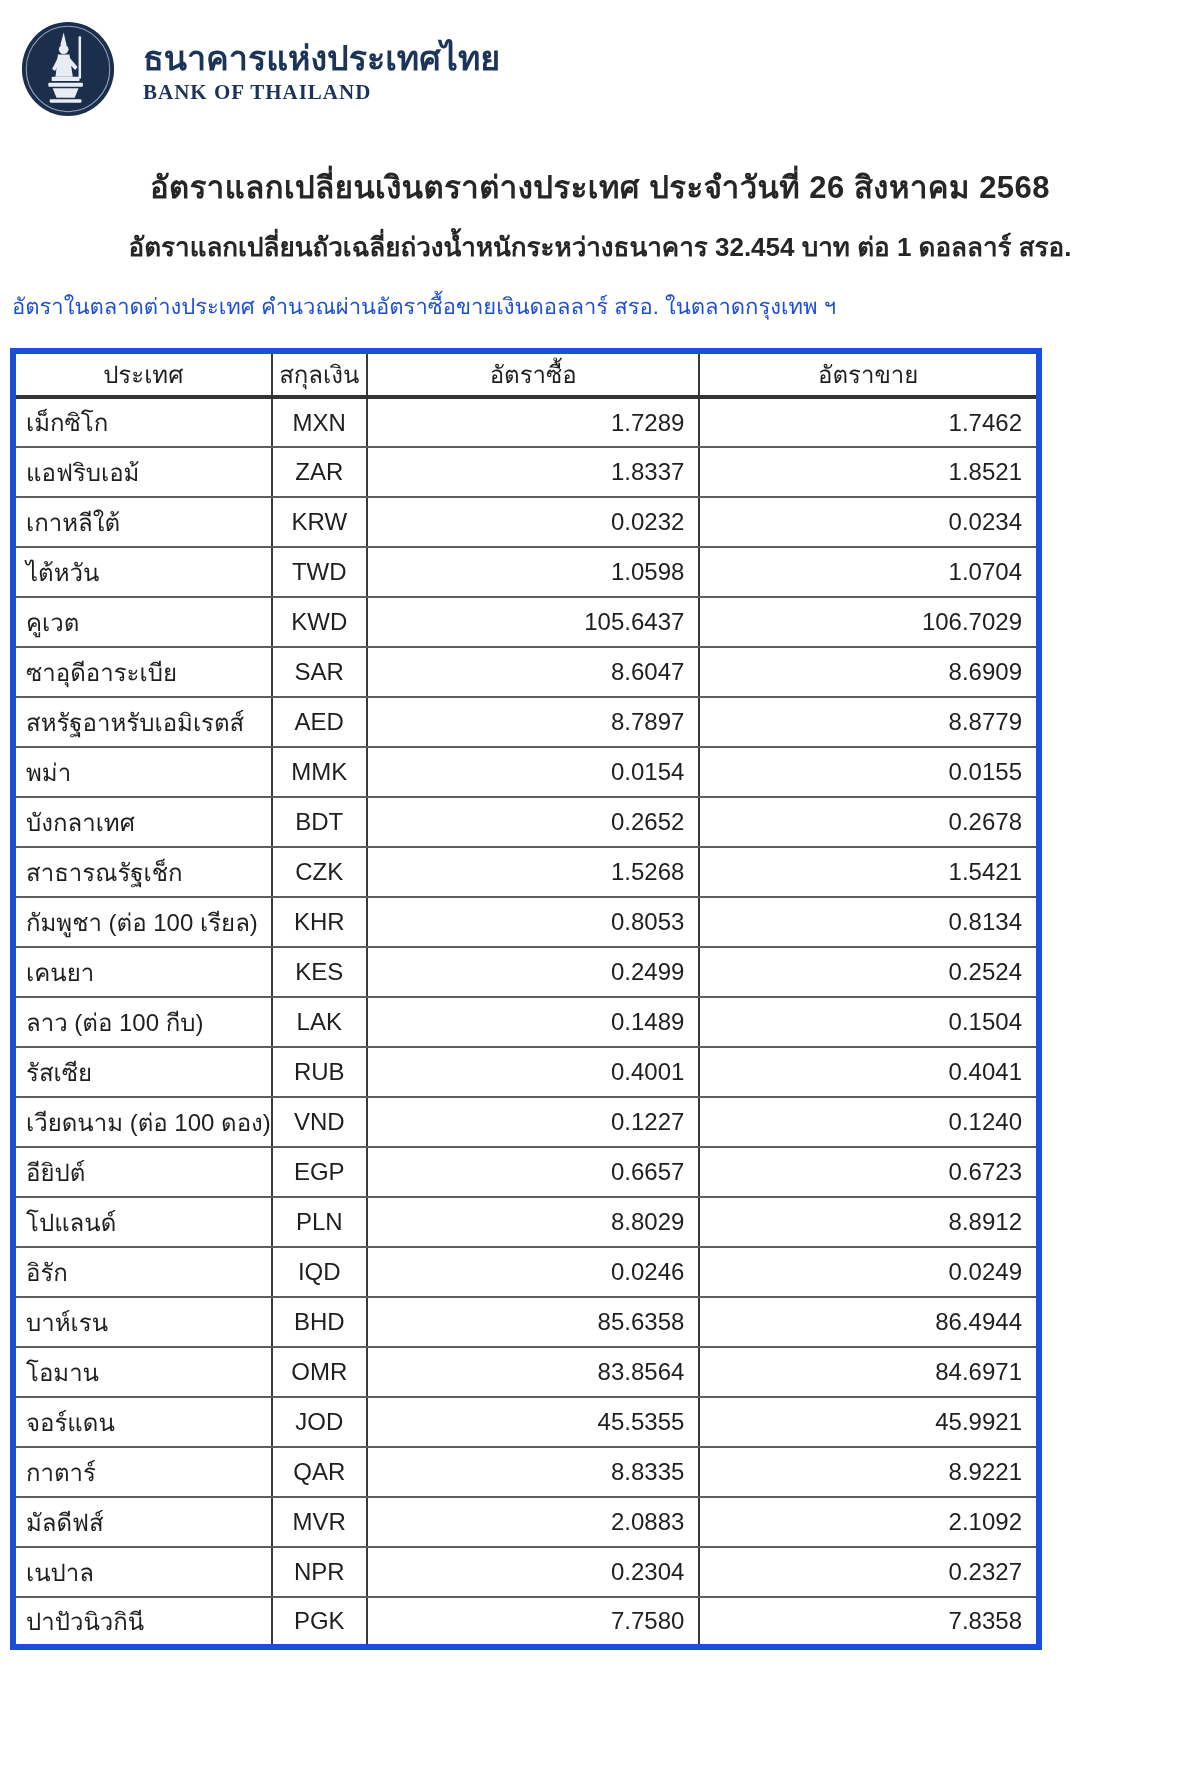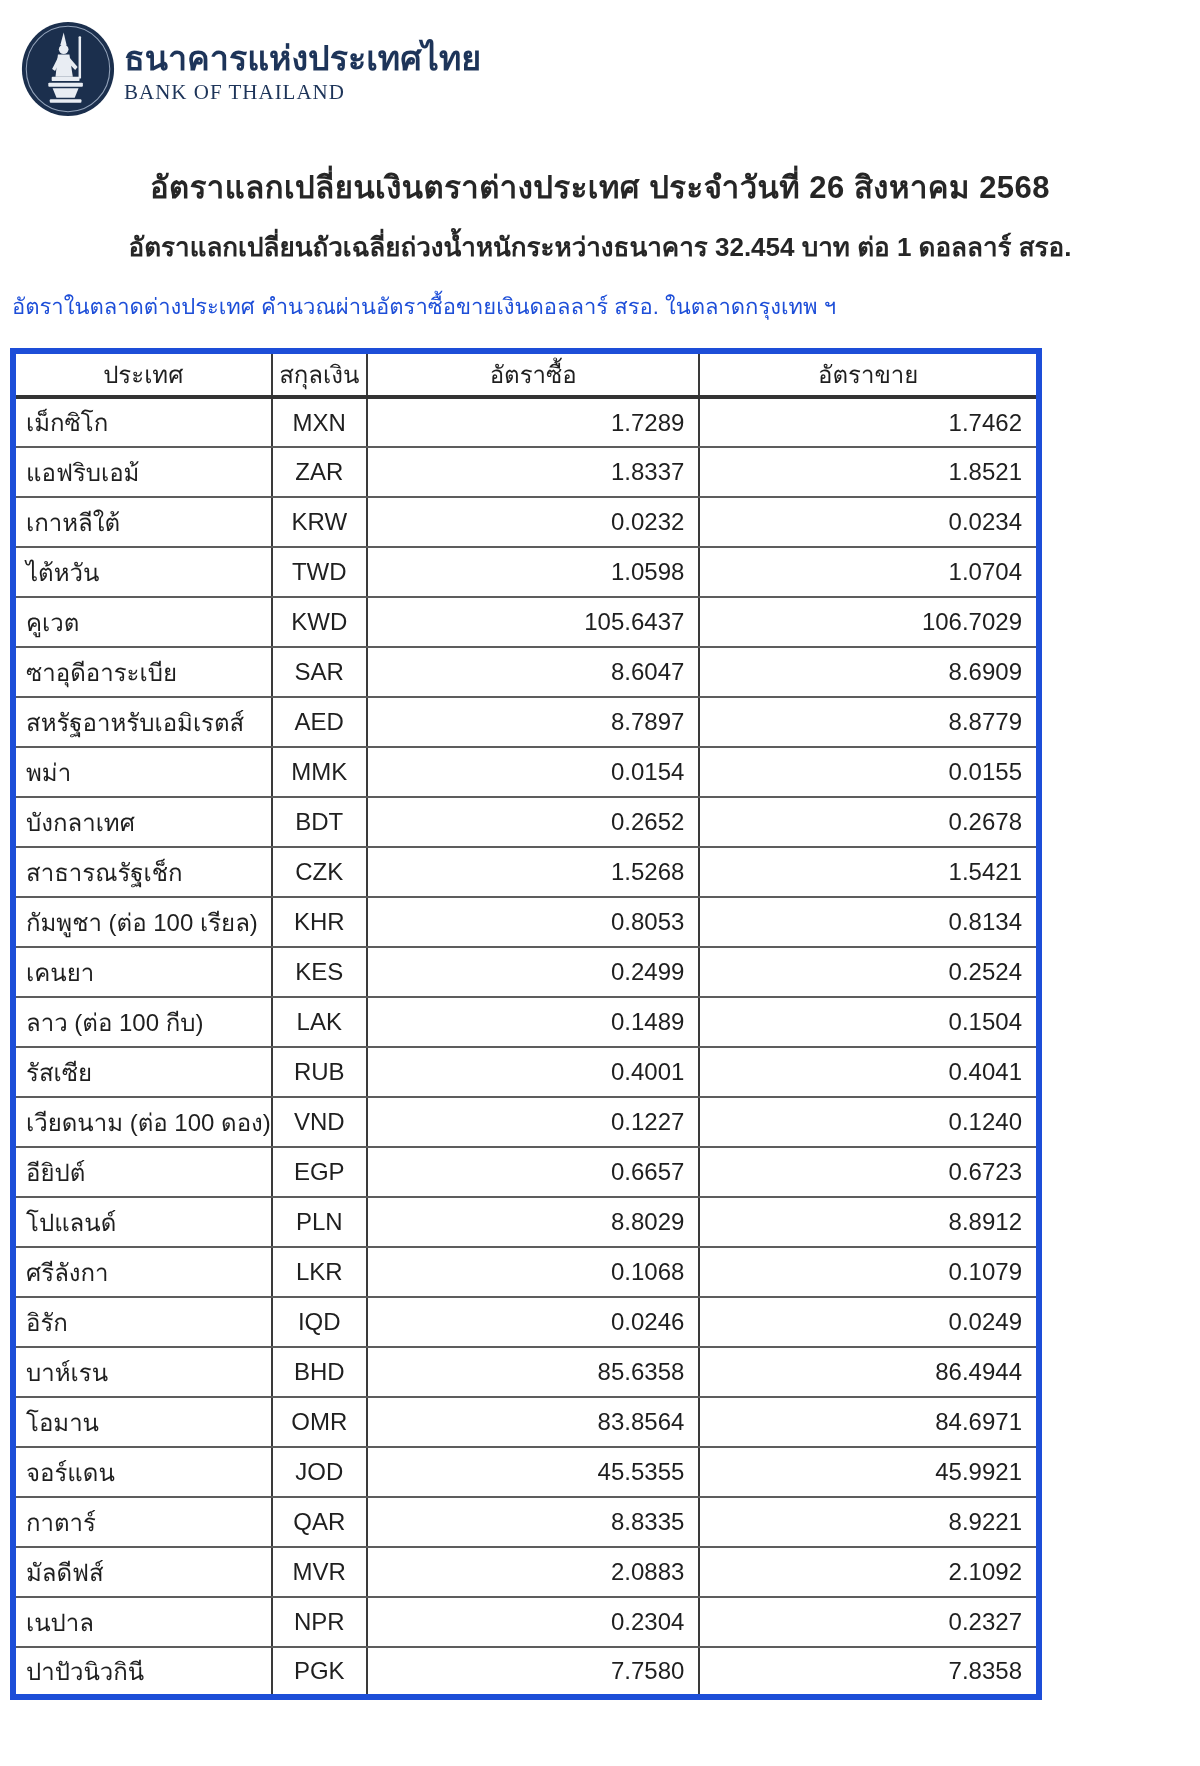--- a/index.html
+++ b/index.html
@@ -10,36 +10,36 @@
     font-family: "Liberation Sans", "DejaVu Sans", sans-serif;
     color: #1f1f1f;
     position: relative;
   }
   .page { width: 1200px; padding: 14px 10px 24px 10px; }
 
   
   .logo-row {
     display: flex;
     align-items: center;
-    gap: 8px;
+    gap: 27px;
     padding-left: 10px;
     height: 110px;
   }
   .logo-mark { width: 96px; height: 104px; flex: 0 0 auto; display: flex; align-items: center; }
   .logo-text { display: flex; flex-direction: column; justify-content: center; padding-top: 6px; }
   .org-th {
     font-size: 34px;
     font-weight: 700;
     color: #1d3459;
     line-height: 1.15;
   }
   .org-en {
     font-family: "Liberation Serif", "DejaVu Serif", serif;
     font-size: 21px;
-    font-weight: 400;
+    font-weight: 700;
     letter-spacing: 1px;
     color: #1d3459;
     margin-top: 2px;
   }
 
   
   .doc-title {
     margin-top: 38px;
     text-align: center;
     font-size: 31px;
@@ -267,26 +267,20 @@
       <td class="cell-sell">0.6723</td>
     </tr>
 
     <tr>
       <td class="cell-country">โปแลนด์</td>
       <td class="cell-code">PLN</td>
       <td class="cell-buy">8.8029</td>
       <td class="cell-sell">8.8912</td>
     </tr>
 
-    <tr>
-      <td class="cell-country">ศรีลังกา</td>
-      <td class="cell-code">LKR</td>
-      <td class="cell-buy">0.1068</td>
-      <td class="cell-sell">0.1079</td>
-    </tr>
 
     <tr>
       <td class="cell-country">อิรัก</td>
       <td class="cell-code">IQD</td>
       <td class="cell-buy">0.0246</td>
       <td class="cell-sell">0.0249</td>
     </tr>
 
     <tr>
       <td class="cell-country">บาห์เรน</td>

